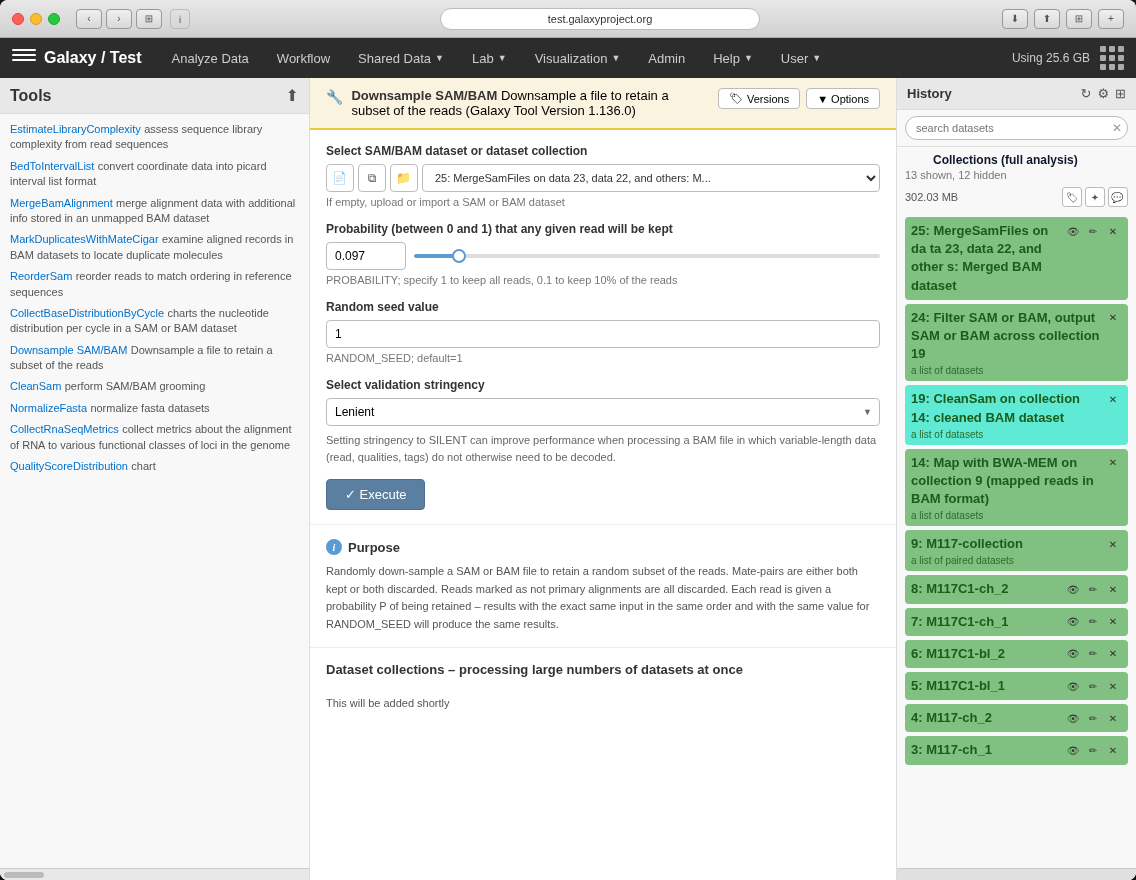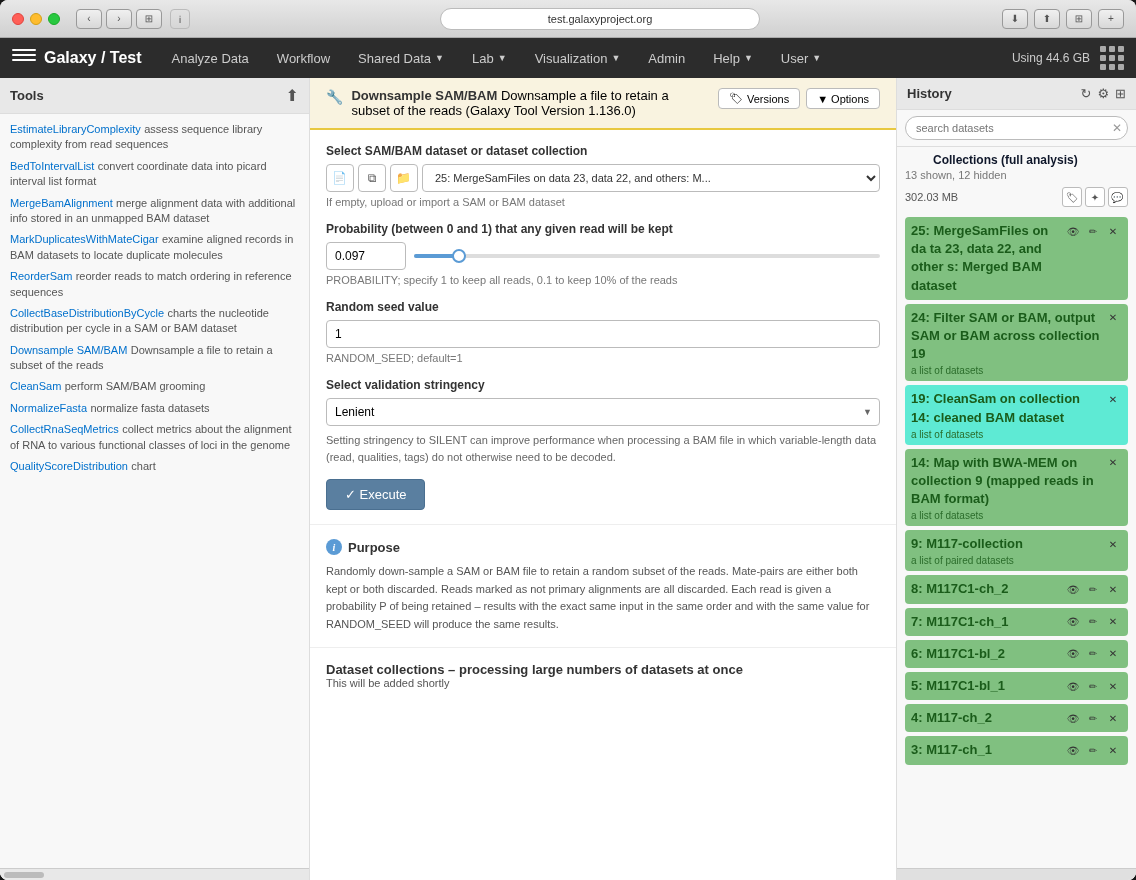--- a/index.html
+++ b/index.html
@@ -34,21 +34,21 @@
     .nav-right { margin-left: auto; color: #ccc; font-size: 12px; display: flex; align-items: center; gap: 10px; }
     .nav-grid { display: grid; grid-template-columns: repeat(3, 6px); gap: 3px; cursor: pointer; }
     .nav-grid-dot { width: 6px; height: 6px; background: #aaa; border-radius: 1px; }
 
     
     .main-layout { flex: 1; display: flex; overflow: hidden; }
 
     
     .sidebar { width: 310px; background: #f8f8f8; border-right: 1px solid #ddd; display: flex; flex-direction: column; overflow: hidden; }
     .sidebar-header { padding: 8px 10px; background: #e8e8e8; border-bottom: 1px solid #ddd; display: flex; align-items: center; justify-content: space-between; }
-    .sidebar-header-title { font-weight: bold; font-size: 13px; color: #333; }
+    .sidebar-header-title { font-weight: bold; font-size: 16px; color: #333; }
     .sidebar-upload { color: #555; font-size: 16px; cursor: pointer; }
     .sidebar-content { flex: 1; overflow-y: auto; padding: 8px 10px; }
     .tool-link { color: #0070cc; text-decoration: none; font-size: 11px; cursor: pointer; }
     .tool-desc { color: #555; font-size: 11px; line-height: 1.4; margin-bottom: 8px; }
     .tool-item { margin-bottom: 6px; }
 
     
     .content-area { flex: 1; background: #fff; overflow-y: auto; padding: 0; display: flex; flex-direction: column; }
 
     
@@ -90,21 +90,21 @@
     .btn-execute { background: #5a7fa0; color: white; border: 1px solid #4a6f90; border-radius: 4px; padding: 7px 18px; font-size: 13px; cursor: pointer; display: flex; align-items: center; gap: 6px; }
 
     
     .purpose-section { padding: 14px 16px; border-top: 1px solid #eee; }
     .purpose-header { display: flex; align-items: center; gap: 6px; font-weight: bold; font-size: 13px; color: #333; margin-bottom: 8px; }
     .info-icon { width: 16px; height: 16px; background: #5b9bd5; border-radius: 50%; color: white; display: flex; align-items: center; justify-content: center; font-size: 10px; font-style: italic; font-family: serif; }
     .purpose-text { font-size: 11px; color: #555; line-height: 1.6; }
 
     
     .collections-section { padding: 14px 16px; border-top: 1px solid #eee; }
-    .collections-title { font-weight: bold; font-size: 13px; color: #333; margin-bottom: 0; }
+    .collections-title { font-weight: bold; font-size: 13px; color: #333; margin-bottom: 20px; }
     .collections-text { font-size: 11px; color: #555; }
 
     
     .history-panel { width: 240px; background: #f8f8f8; border-left: 1px solid #ddd; display: flex; flex-direction: column; overflow: hidden; }
     .history-header { padding: 8px 10px; background: #e8e8e8; border-bottom: 1px solid #ddd; display: flex; align-items: center; justify-content: space-between; }
     .history-title { font-weight: bold; font-size: 13px; color: #333; }
     .history-actions { display: flex; gap: 6px; align-items: center; }
     .history-action-btn { color: #555; cursor: pointer; font-size: 13px; }
     .history-search { padding: 6px 8px; border-bottom: 1px solid #ddd; }
     .history-search input { width: 100%; height: 24px; border: 1px solid #bbb; border-radius: 12px; padding: 0 28px 0 10px; font-size: 11px; background: white; }
@@ -200,21 +200,21 @@
       <div class="nav-item">
         <span>Help</span>
         <span class="caret">▼</span>
       </div>
       <div class="nav-item">
         <span>User</span>
         <span class="caret">▼</span>
       </div>
     </div>
     <div class="nav-right">
-      <span>Using 44.6 GB</span>
+      <span>Using 25.6 GB</span>
       <div class="nav-grid">
         <div class="nav-grid-dot"></div>
           <div class="nav-grid-dot"></div>
           <div class="nav-grid-dot"></div>
         <div class="nav-grid-dot"></div>
           <div class="nav-grid-dot"></div>
           <div class="nav-grid-dot"></div>
         <div class="nav-grid-dot"></div>
           <div class="nav-grid-dot"></div>
           <div class="nav-grid-dot"></div>

